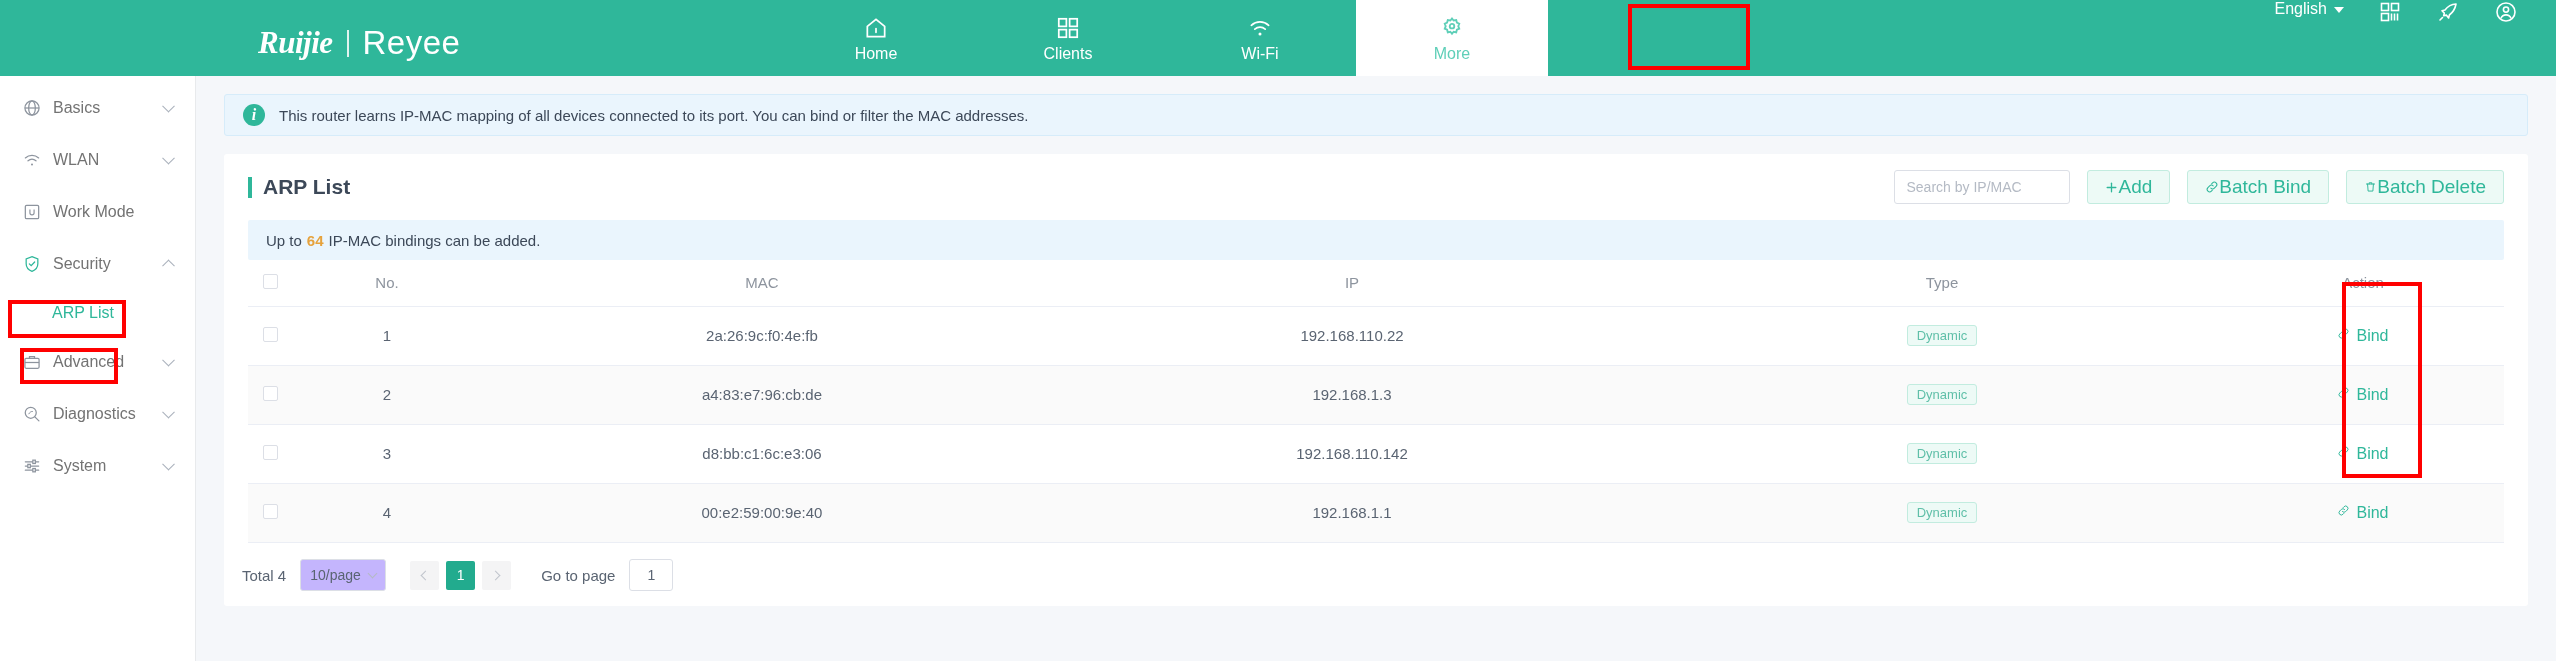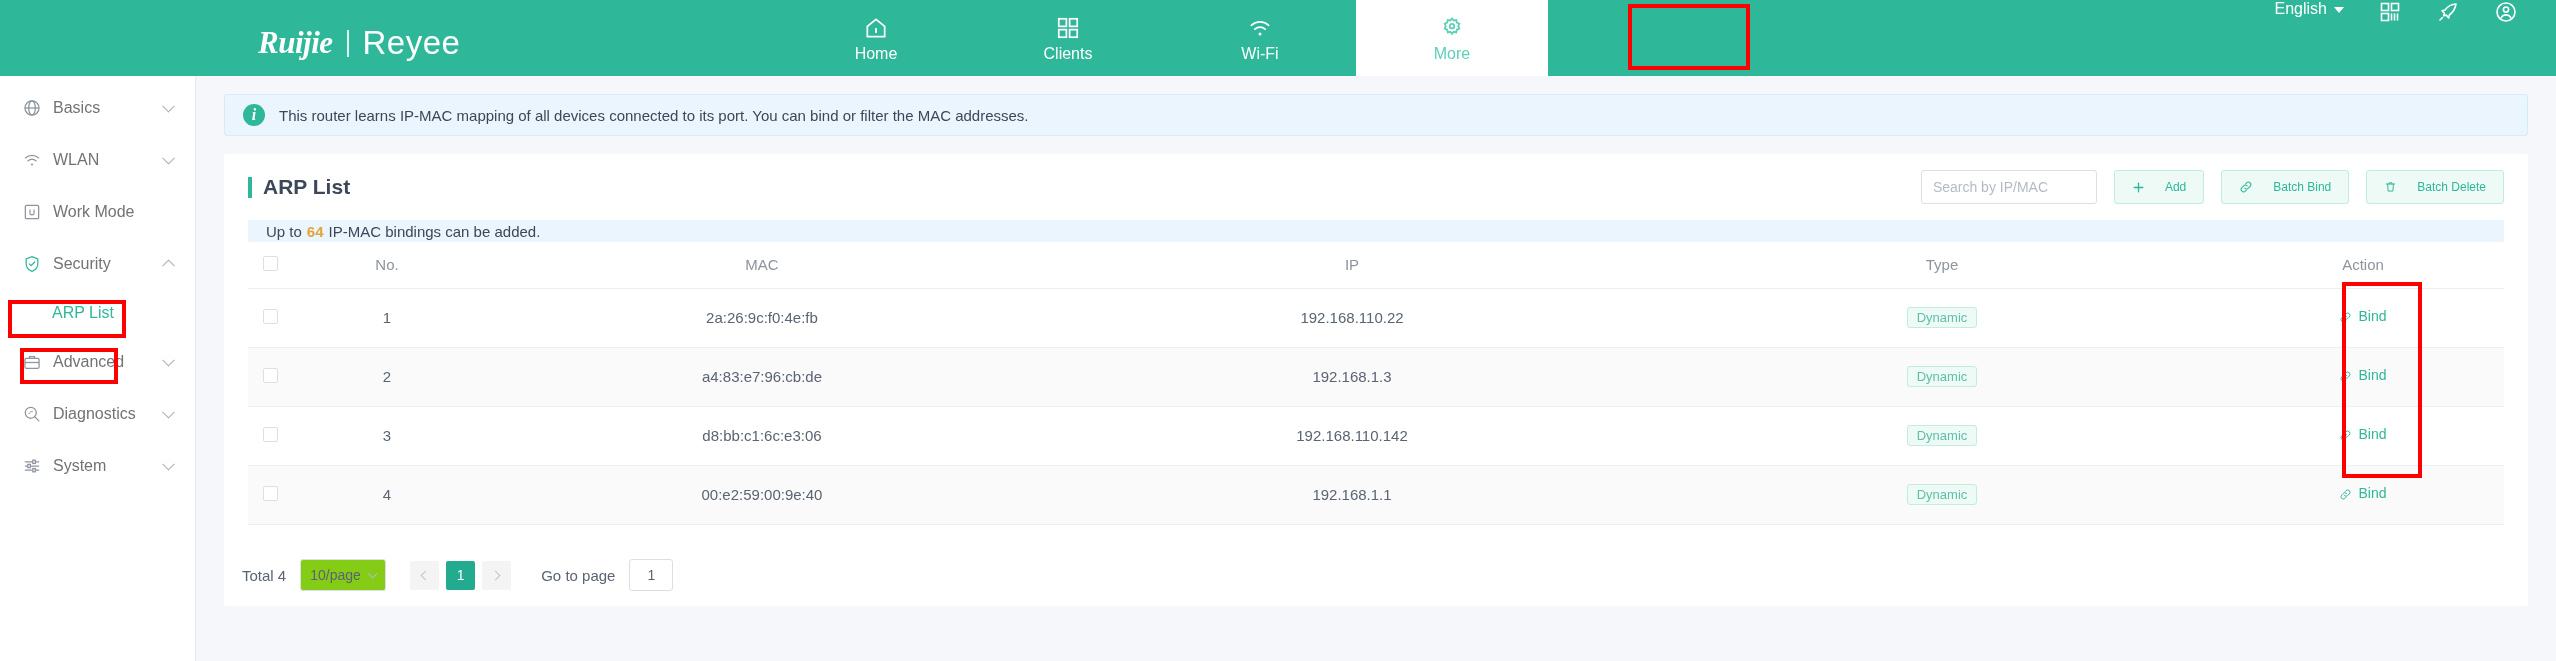--- a/index.html
+++ b/index.html
@@ -154,27 +154,27 @@
     flex: 1; border: none; outline: none;
     padding: 0 11px; font-size: 14px; color: #3c4858;
     font-family: "Liberation Sans", sans-serif;
     background: transparent;
   }
   .searchbox input::placeholder { color: #b4bac4; }
   .btn {
     height: 34px; padding: 14px 17px;
     border: 1px solid #c2ecdf; border-radius: 3px;
     background: #edfaf6; color: #2fb79a;
-    font-size: 12px; display: flex; align-items: center;
-    gap: 20px; cursor: pointer; white-space: nowrap;
+    font-size: 19px; display: flex; align-items: center;
+    gap: 0; cursor: pointer; white-space: nowrap;
     font-family: "Liberation Sans", sans-serif;
   }
 
   .subnote {
-    height: 22px; background: #eaf5fd;
+    height: 40px; background: #eaf5fd;
     display: flex; align-items: center;
     padding-left: 18px; font-size: 15px; color: #3c4858;
     border-radius: 2px;
   }
   .subnote b { color: #e6a23c; margin: 0 5px; }
 
   table.arp { width: 100%; border-collapse: collapse; table-layout: fixed; }
   table.arp th {
     height: 46px; font-size: 15px; color: #8d949e; font-weight: normal;
     border-bottom: 1px solid #ebeef5;
@@ -195,35 +195,35 @@
     width: 15px; height: 15px;
     border: 1px solid #dcdfe6; border-radius: 2px;
     background: #fff; display: inline-block; cursor: pointer;
   }
   .badge {
     display: inline-block; padding: 2px 9px;
     background: #edfaf6; border: 1px solid #c2ecdf;
     border-radius: 3px; color: #5fbfa8; font-size: 13px;
   }
   .bind {
-    display: inline-flex; align-items: flex-end; gap: 6px;
-    color: #2fb79a; font-size: 14px; cursor: pointer;
+    display: inline-flex; align-items: flex-start; gap: 6px;
+    color: #2fb79a; font-size: 16px; cursor: pointer;
   }
 
   .pager {
     position: absolute; left: 18px; bottom: 0;
     height: 62px; display: flex; align-items: center; gap: 14px;
   }
   .pg-total { font-size: 15px; color: #5a6472; }
   .pg-select {
     width: 86px; height: 32px;
     border: 1px solid #dcdfe6; border-radius: 3px;
     display: flex; align-items: center; justify-content: space-between;
     padding: 0 9px; font-size: 14px; color: #5a6472; cursor: pointer;
-    background: #84cc16;
+    background: #c4b5fd;
   }
   .sel-chev {
     width: 7px; height: 7px;
     border-right: 1.4px solid #b4bac4;
     border-bottom: 1.4px solid #b4bac4;
     transform: translateY(-2px) rotate(45deg);
   }
   .pg-nav { display: flex; align-items: center; gap: 7px; margin-left: 10px; }
   .pg-arrow {
     width: 29px; height: 29px; background: #f4f4f5;

